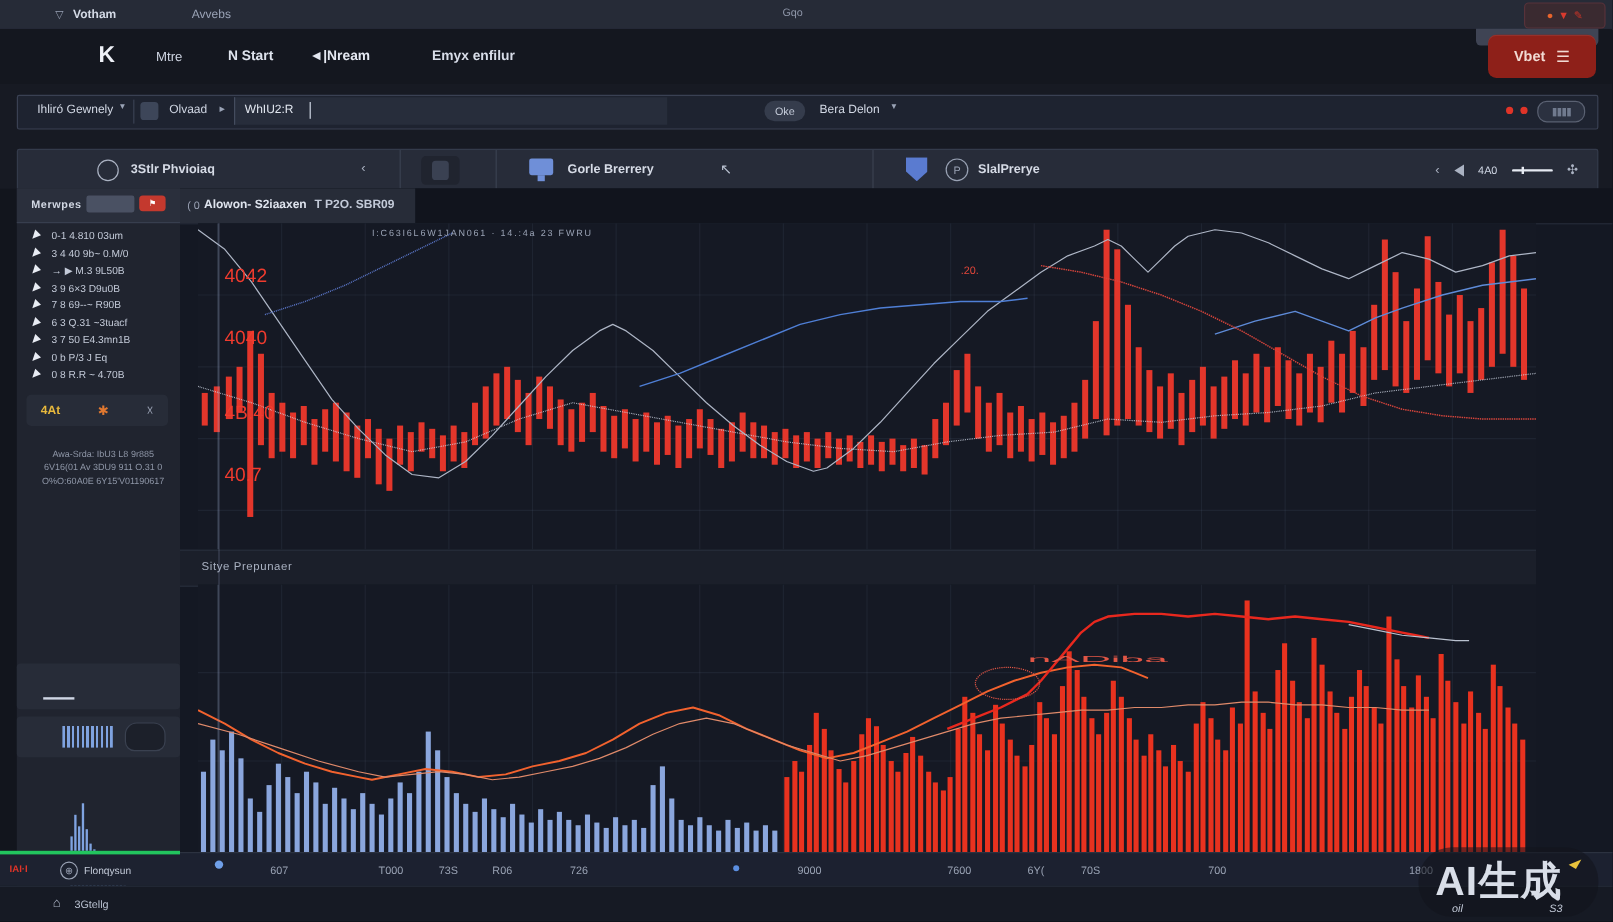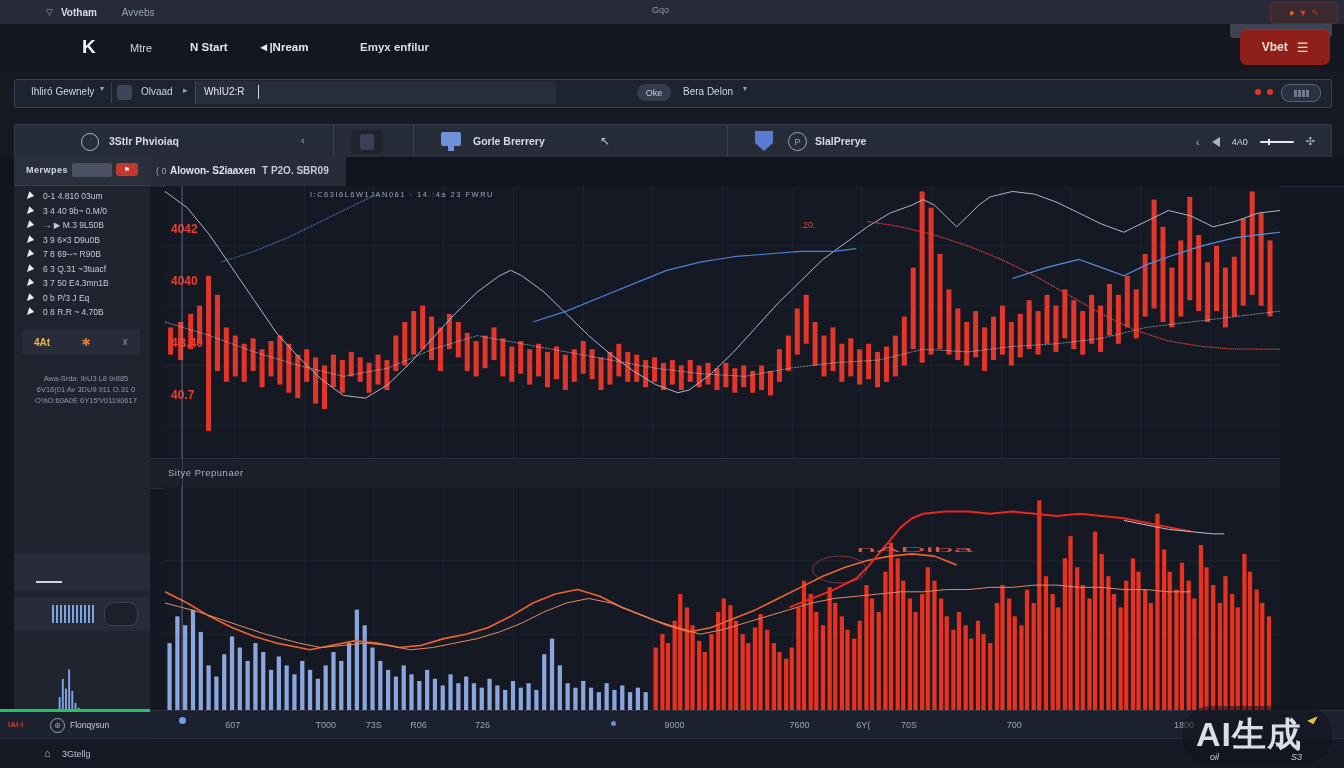--- a/index.html
+++ b/index.html
@@ -5,21 +5,21 @@
   html,body{margin:0;padding:0;background:#0d0f15;}
   .app{position:relative;width:1344px;height:768px;overflow:hidden;
        background:#171a23;font-family:"Liberation Sans",sans-serif;color:#c7cdd9;}
   .abs{position:absolute;}
 
   
   .menubar{left:0;top:0;width:100%;height:24px;background:#262b37;border-bottom:1px solid #383f4f;
            display:flex;align-items:center;font-size:10px;color:#b9c0cf;}
   .menubar .logo{margin-left:46px;font-size:9px;color:#9aa3b6;}
   .menubar .m1{margin-left:8px;font-weight:bold;color:#d4dae6;}
-  .menubar .m2{margin-left:25px;color:#9aa3b6;}
+  .menubar .m2{margin-left:63px;color:#9aa3b6;}
   .menubar .center{position:absolute;left:652px;top:5px;font-size:9px;color:#8f97a9;}
   .tray{position:absolute;right:6px;top:2px;width:66px;height:20px;background:#3a2a30;border:1px solid #57323a;
         border-radius:4px;display:flex;align-items:center;justify-content:center;gap:4px;font-size:9px;}
   .tray .d1{color:#e8642c}.tray .d2{color:#d93a2e}.tray .d3{color:#c83428}
 
   
   .header{left:0;top:24px;width:100%;height:46px;background:#14171f;}
   .header .brand{position:absolute;left:82px;top:12px;font-size:19px;font-weight:bold;color:#eef1f7;}
   .header .n1{position:absolute;left:130px;top:18px;font-size:11px;color:#cfd5e2;}
   .header .n2{position:absolute;left:190px;top:17px;font-size:11.5px;font-weight:bold;color:#dfe4ee;}
@@ -121,21 +121,21 @@
   .tabstrip{position:absolute;left:0;top:0;width:196px;height:29px;background:#272c38;}
   .tab-pre{position:absolute;left:6px;top:9px;font-size:9px;color:#9aa2b4;}
   .tab-1{position:absolute;left:20px;top:8px;font-size:10px;font-weight:bold;color:#dfe4ee;cursor:pointer;}
   .tab-2{position:absolute;left:112px;top:8px;font-size:10px;font-weight:bold;color:#c3cad8;cursor:pointer;}
   .chart-main{position:absolute;left:15px;top:29px;width:1115px;height:272px;background:#151924;}
   .chart-sub{position:absolute;left:15px;top:330px;width:1115px;height:223px;background:#151924;}
   .subheader{position:absolute;left:0;top:301px;width:1130px;height:29px;background:#1b1f2a;border-top:1px solid #272d3b;border-bottom:1px solid #272d3b;}
   .subheader .t{position:absolute;left:18px;top:8px;font-size:9.5px;color:#aab2c2;letter-spacing:.5px;}
   svg.fill{position:absolute;left:0;top:0;width:100%;height:100%;}
   .legend{position:absolute;left:145px;top:4px;font-size:7.5px;color:#9aa3b5;letter-spacing:1.5px;}
-  .pl{position:absolute;left:6px;font-size:12px;font-weight:bold;color:#f03b2e;}
+  .pl{position:absolute;left:22px;font-size:16px;font-weight:normal;color:#f03b2e;}
   .note20{position:absolute;font-size:9px;color:#e0463a;}
   .axiscol{position:absolute;right:0;top:29px;width:64px;height:524px;background:#191d28;border-left:1px solid #272d3b;}
   .ax-top{position:absolute;right:10px;top:2px;font-size:9px;color:#8fa6e0;font-weight:bold;}
   .ax-red{position:absolute;right:10px;font-size:9.5px;font-weight:bold;color:#f03b2e;}
   .ax-btn{position:absolute;right:10px;top:280px;width:40px;height:15px;border:1px solid #4a5163;border-radius:3px;background:#232834;cursor:pointer;}
   .ax-btn:after{content:"";position:absolute;left:7px;top:6px;width:8px;height:1px;background:#8f97a8;box-shadow:16px 0 0 #8f97a8;}
   .crosshair{position:absolute;left:32px;top:29px;width:1px;height:524px;background:rgba(150,165,200,.28);}
   .timeaxis{position:absolute;left:0;top:553px;width:100%;height:28px;background:#1c2130;border-top:1px solid #2c3240;}
   .ta-inner{position:absolute;left:15px;top:0;width:1115px;height:100%;}
   .ta-lbl{position:absolute;top:9px;font-size:9px;color:#99a2b3;}

